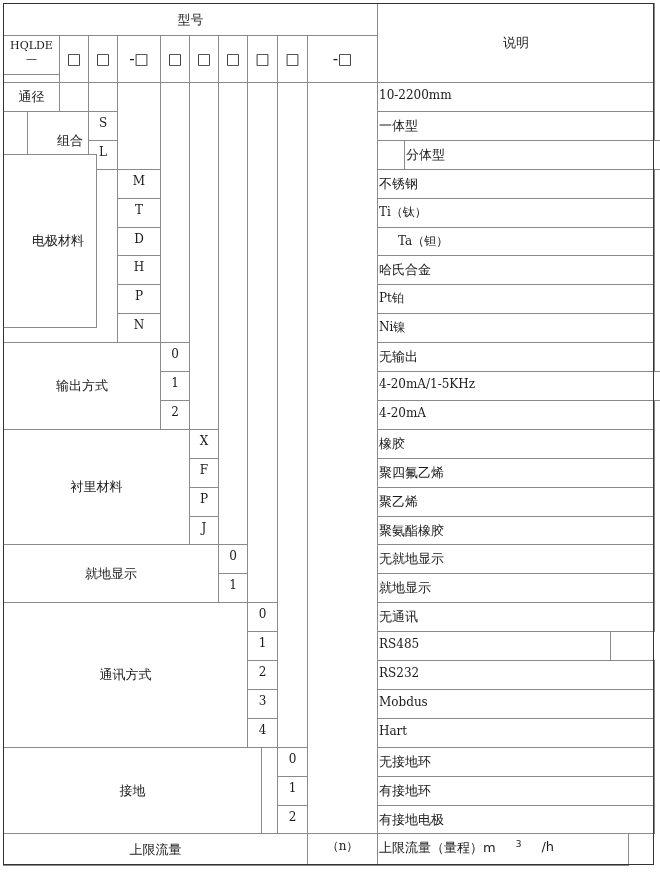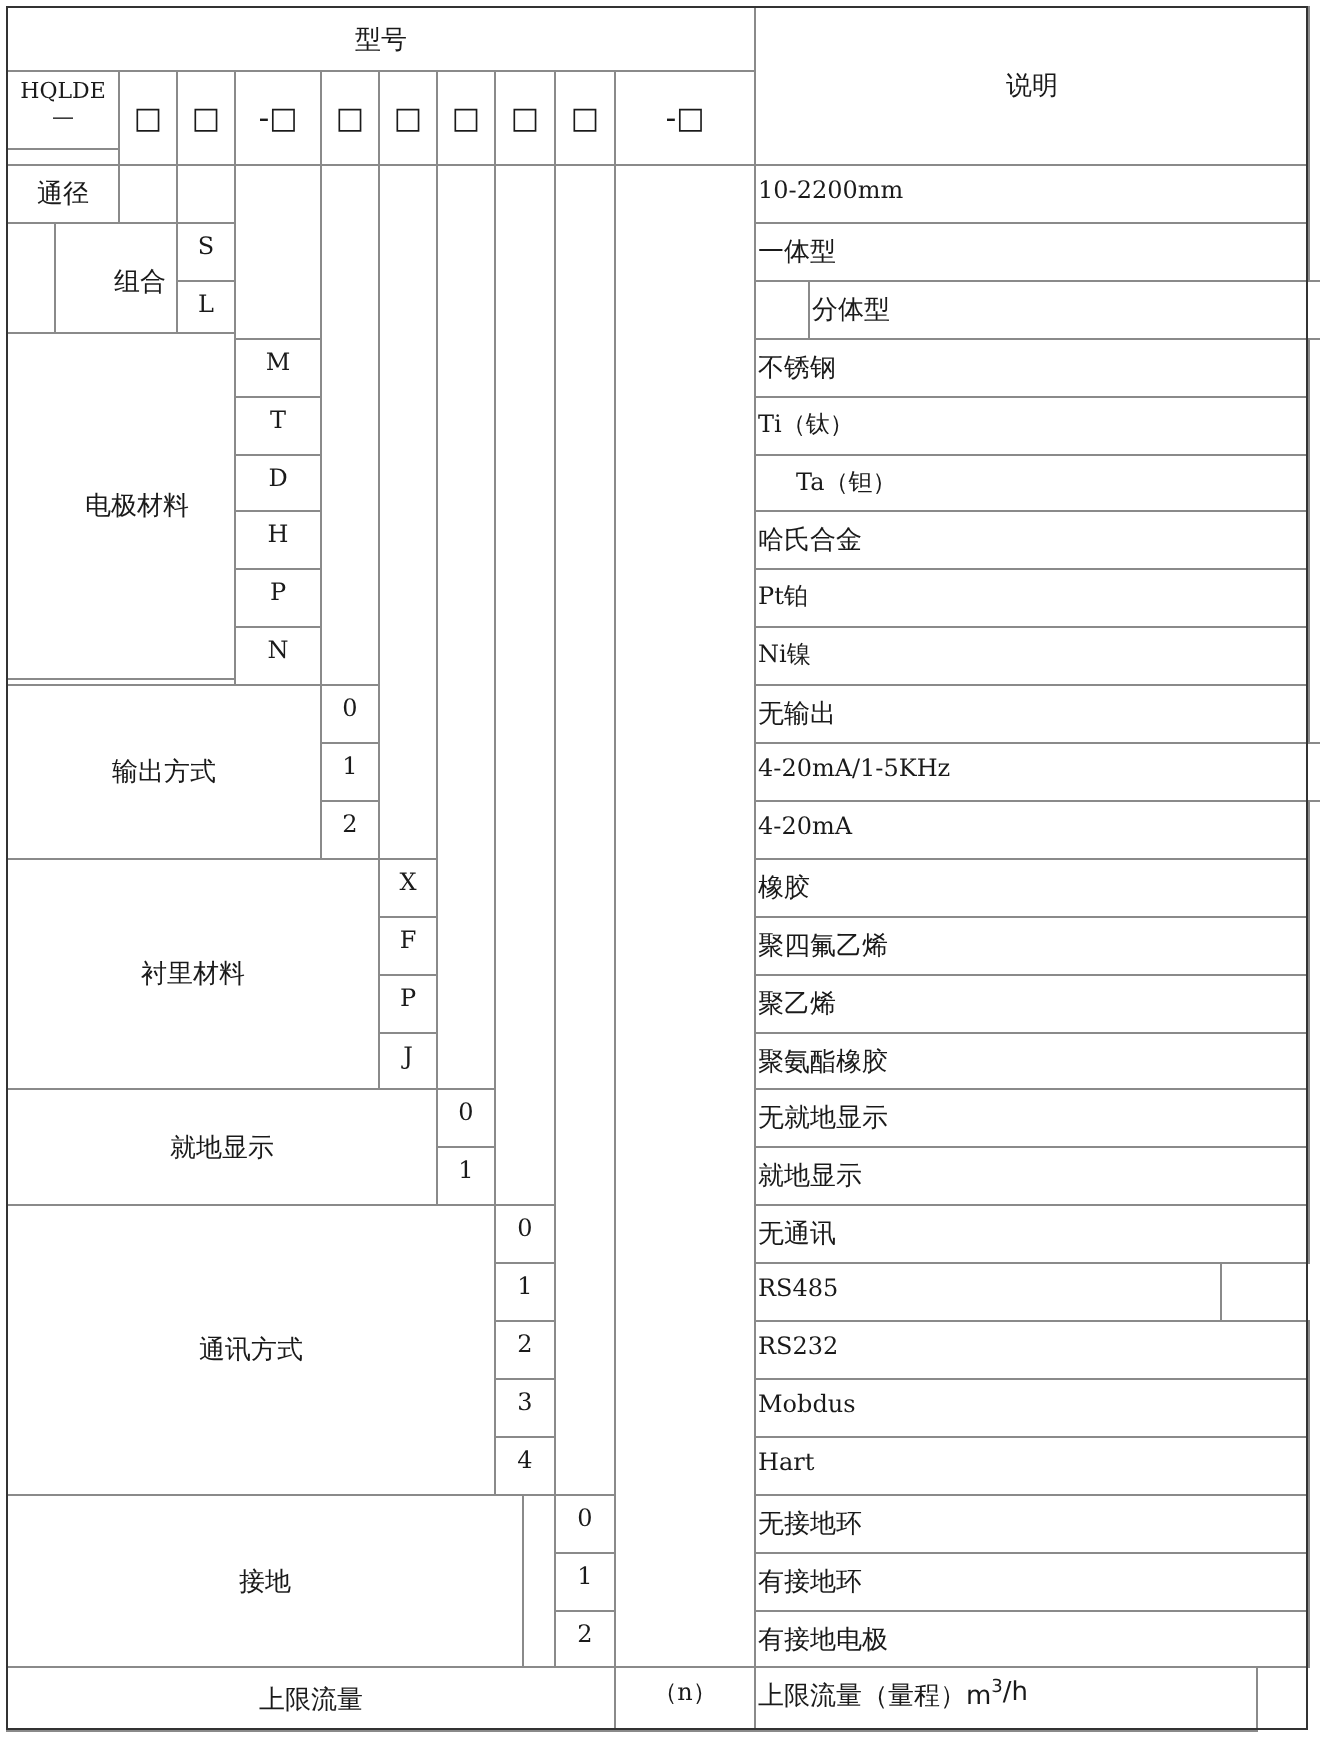--- a/index.html
+++ b/index.html
@@ -35,21 +35,21 @@
     <div class="c " style="left: 189px; width: 30px; top: 82px; height: 348px;"></div>
     <div class="c " style="left: 218px; width: 30px; top: 82px; height: 463px;"></div>
     <div class="c " style="left: 247px; width: 31px; top: 82px; height: 521px;"></div>
     <div class="c " style="left: 277px; width: 31px; top: 82px; height: 666px;"></div>
     <div class="c " style="left: 307px; width: 71px; top: 82px; height: 752px;"></div>
     <div class="c " style="left: 3px; width: 86px; top: 111px; height: 59px; margin-left: 24px;">组合</div>
     <div class="c code" style="left: 88px; width: 30px; top: 111px; height: 30px;">S</div>
     <div class="c desc" style="left: 377px; width: 278px; top: 111px; height: 30px;">一体型</div>
     <div class="c code" style="left: 88px; width: 30px; top: 140px; height: 30px;">L</div>
     <div class="c desc" style="left: 377px; width: 278px; top: 140px; height: 30px; margin-left: 27px;">分体型</div>
-    <div class="c " style="left: 3px; width: 115px; top: 166px; height: 174px; padding-left: 16px;">电极材料</div>
+    <div class="c " style="left: 3px; width: 94px; top: 154px; height: 174px; padding-left: 16px;">电极材料</div>
     <div class="c code" style="left: 117px; width: 44px; top: 169px; height: 30px;">M</div>
     <div class="c desc" style="left: 377px; width: 278px; top: 169px; height: 30px;">不锈钢</div>
     <div class="c code" style="left: 117px; width: 44px; top: 198px; height: 30px;">T</div>
     <div class="c desc mono" style="left: 377px; width: 278px; top: 198px; height: 30px;">Ti（钛）</div>
     <div class="c code" style="left: 117px; width: 44px; top: 227px; height: 29px;">D</div>
     <div class="c desc mono" style="left: 377px; width: 278px; top: 227px; height: 29px; padding-left: 20px;">Ta（钽）</div>
     <div class="c code" style="left: 117px; width: 44px; top: 255px; height: 30px;">H</div>
     <div class="c desc" style="left: 377px; width: 278px; top: 255px; height: 30px;">哈氏合金</div>
     <div class="c code" style="left: 117px; width: 44px; top: 284px; height: 30px;">P</div>
     <div class="c desc mono" style="left: 377px; width: 278px; top: 284px; height: 30px;">Pt铂</div>
@@ -89,21 +89,21 @@
     <div class="c desc mono" style="left: 377px; width: 278px; top: 718px; height: 30px;">Hart</div>
     <div class="c " style="left: 3px; width: 259px; top: 747px; height: 87px;">接地</div>
     <div class="c code" style="left: 277px; width: 31px; top: 747px; height: 30px;">0</div>
     <div class="c desc" style="left: 377px; width: 278px; top: 747px; height: 30px;">无接地环</div>
     <div class="c code" style="left: 277px; width: 31px; top: 776px; height: 30px;">1</div>
     <div class="c desc" style="left: 377px; width: 278px; top: 776px; height: 30px;">有接地环</div>
     <div class="c code" style="left: 277px; width: 31px; top: 805px; height: 29px;">2</div>
     <div class="c desc" style="left: 377px; width: 278px; top: 805px; height: 29px;">有接地电极</div>
     <div class="c " style="left: 3px; width: 305px; top: 833px; height: 33px;">上限流量</div>
     <div class="c mono" style="left: 307px; width: 71px; top: 833px; height: 33px; align-items: flex-start; padding-top: 4px;">（n）</div>
-    <div class="c desc" style="left: 377px; width: 252px; top: 833px; height: 33px;">
+    <div class="c desc" style="left: 377px; width: 252px; top: 833px; height: 33px; gap: 20px;">
       <span>上限流量（量程）m</span>
       <sup>3</sup>
       <span>/h</span>
     </div>
   </div>
 
 <style>
   .c { position:absolute; box-sizing:border-box; border:1px solid #8a8a8a; display:flex; align-items:center;
        justify-content:center; font-size:13px; background:#fff; white-space:nowrap; overflow:hidden; }
   .c.code { align-items:flex-start; padding-top:4px; font-family:"DejaVu Serif","Liberation Serif",serif; font-size:12px; }

